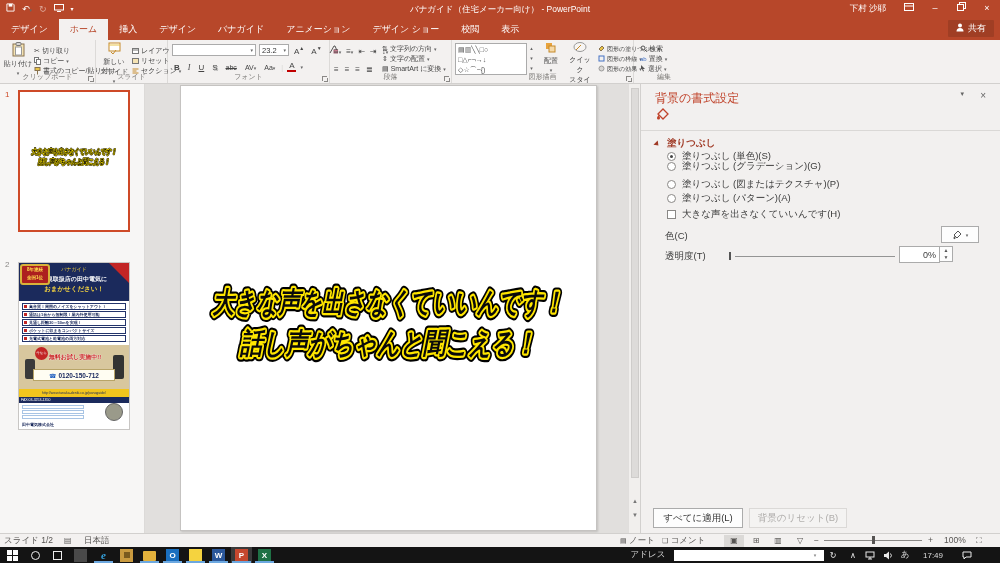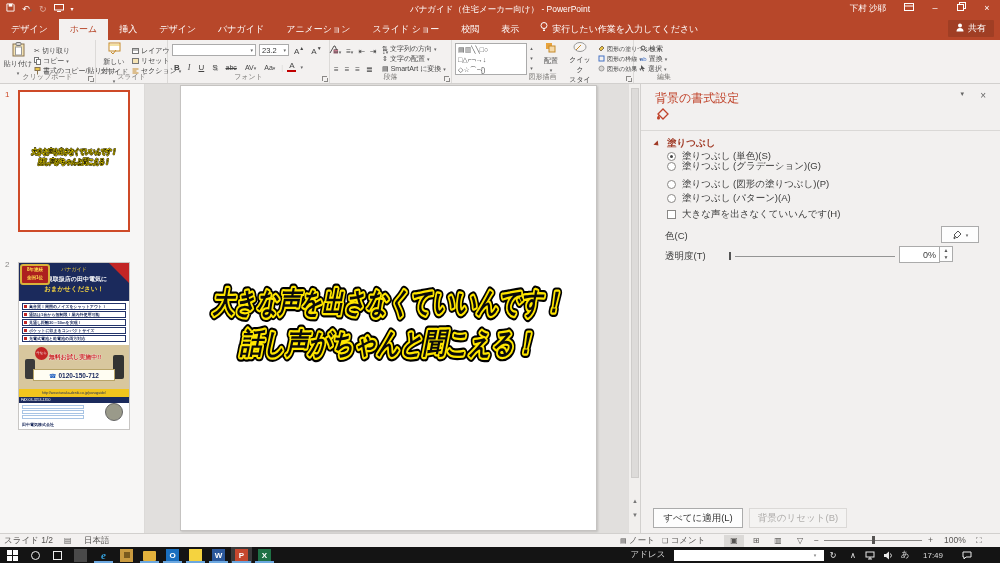--- a/index.html
+++ b/index.html
@@ -110,30 +110,23 @@
     </div>
   </div>
 
   <div class="tabrow">
     <div class="tab">デザイン</div>
     <div class="tab active">ホーム</div>
     <div class="tab">挿入</div>
     <div class="tab">デザイン</div>
     <div class="tab">バナガイド</div>
     <div class="tab">アニメーション</div>
-    <div class="tab">スライド ショー</div>
+    <div class="tab">デザイン ショー</div>
     <div class="tab">校閲</div>
     <div class="tab">表示</div>
-    <div class="tellme">
-      <span><svg width="8" height="10" viewBox="0 0 8 10">
-            <circle cx="4" cy="3.5" r="3" fill="none" stroke="#fff"></circle>
-            <path d="M3 7h2M3 8.5h2" stroke="#fff"></path>
-          </svg></span>
-      <span>実行したい作業を入力してください</span>
-    </div>
   </div>
   <div class="share">
     <span><svg width="8" height="9" viewBox="0 0 8 9">
           <circle cx="4" cy="2.5" r="2" fill="#fff"></circle>
           <path d="M0.5 8.5a3.5 3.5 0 0 1 7 0z" fill="#fff"></path>
         </svg></span>
     <span>共有</span>
   </div>
 
   <div class="ribbon">
@@ -446,21 +439,21 @@
     <div class="prow" style="top:66px;">
         <span class="radio on"></span>
         <span>塗りつぶし (単色)(S)</span>
       </div>
     <div class="prow" style="top:76px;">
         <span class="radio"></span>
         <span>塗りつぶし (グラデーション)(G)</span>
       </div>
     <div class="prow" style="top:94px;">
         <span class="radio"></span>
-        <span>塗りつぶし (図形の塗りつぶし)(P)</span>
+        <span>塗りつぶし (図またはテクスチャ)(P)</span>
       </div>
     <div class="prow" style="top:108px;">
         <span class="radio"></span>
         <span>塗りつぶし (パターン)(A)</span>
       </div>
     <div class="prow" style="top:124px;">
         <span class="chk"></span>
         <span>大きな声を出さなくていいんです(H)</span>
       </div>
     <div class="prow" style="top:146px;left:24px;">色(C)</div>

